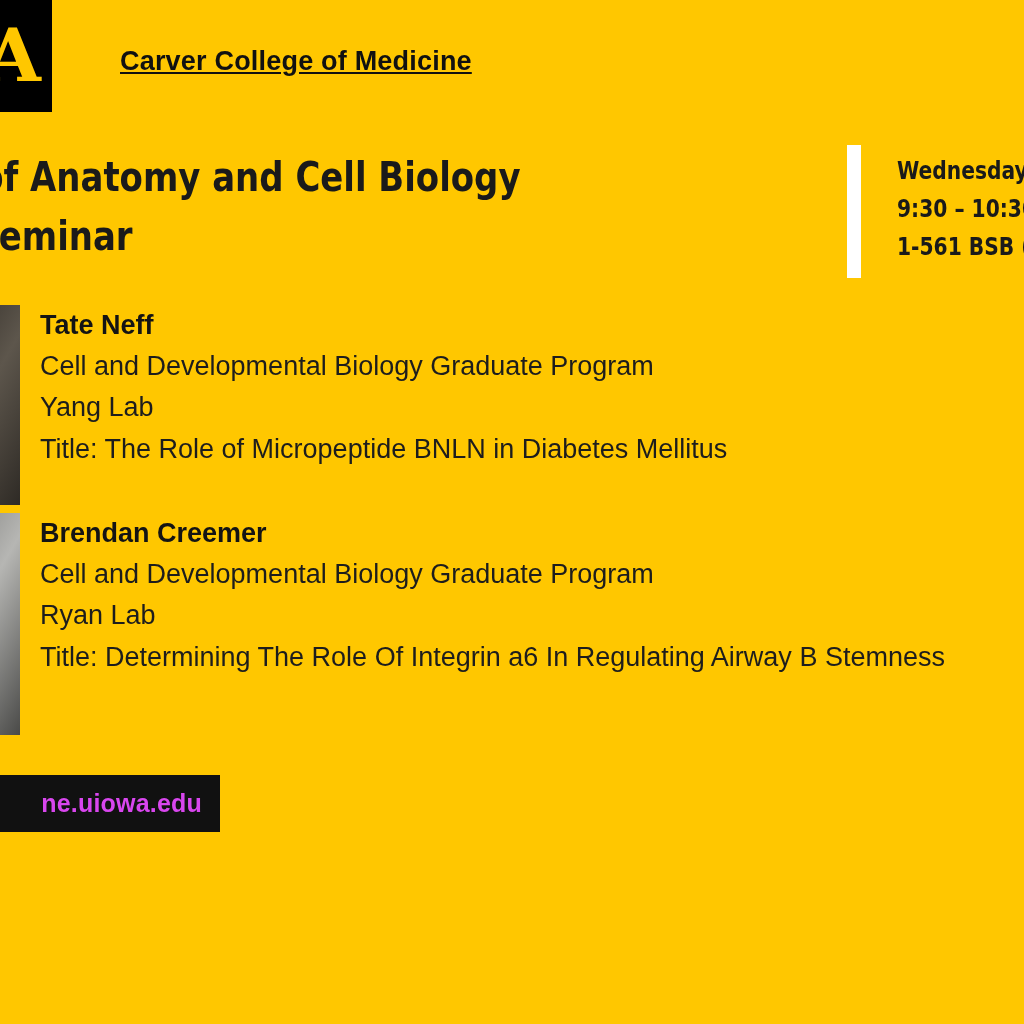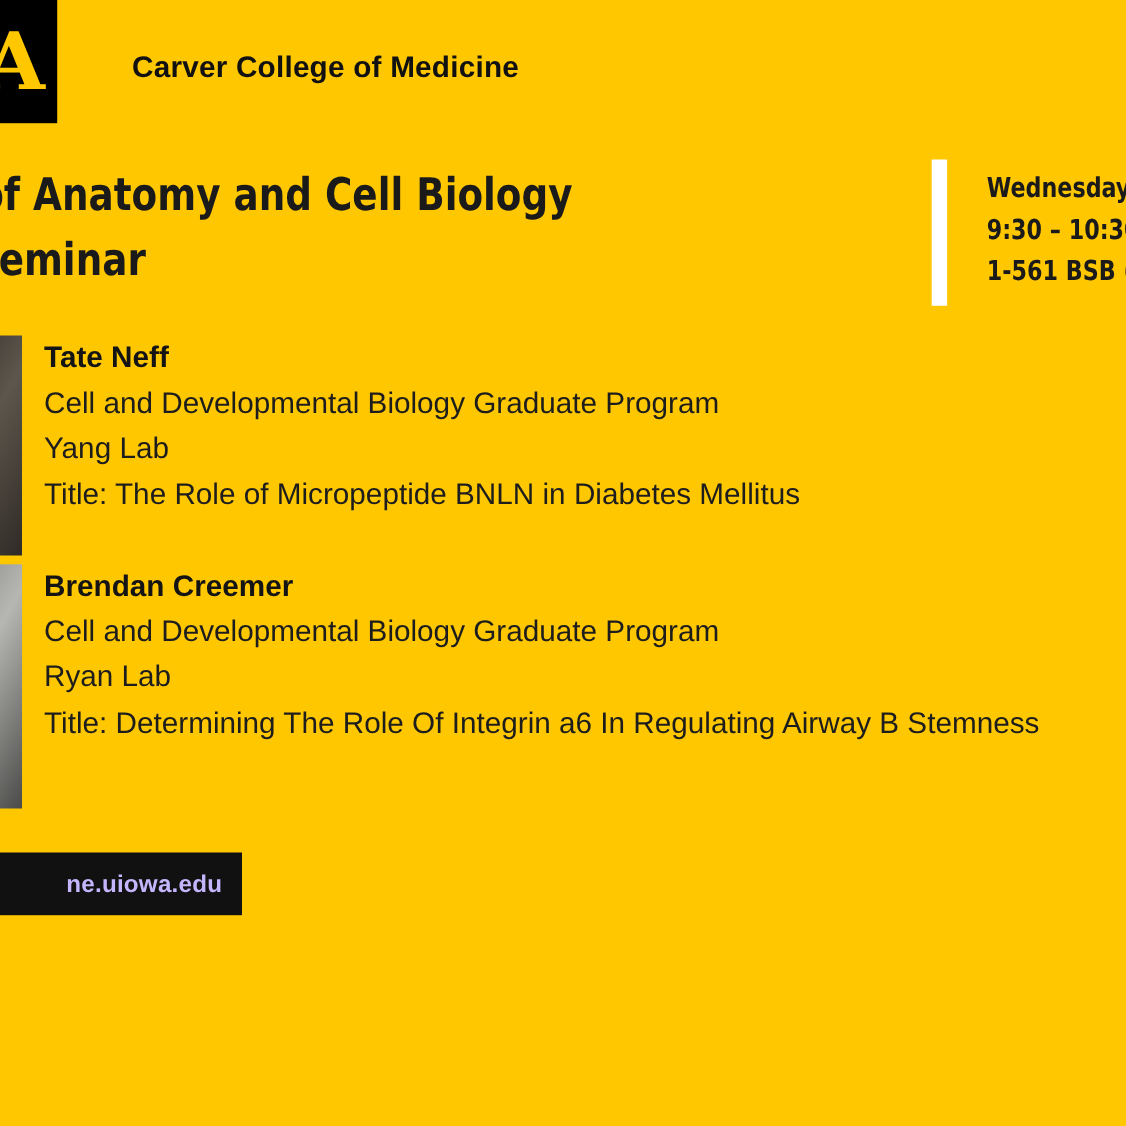--- a/index.html
+++ b/index.html
@@ -38,20 +38,21 @@
   }
 
   .college-name {
     position: absolute;
     left: 120px;
     top: 46px;
     font-size: 27px;
     font-weight: bold;
     color: #111111;
     letter-spacing: 0.2px;
+    text-decoration: underline;
   }
 
   
   .dept-title {
     position: absolute;
     left: -72px;
     top: 148px;
     font-family: "DejaVu Sans Condensed", "Liberation Sans Narrow", "Liberation Sans", sans-serif;
     font-weight: bold;
     font-size: 41px;
@@ -146,22 +147,22 @@
     width: 290px;
     height: 57px;
     background: #111111;
     display: flex;
     align-items: center;
     justify-content: flex-end;
     padding-right: 18px;
     box-sizing: border-box;
   }
   .url-text {
-    color: #c4b5fd;
-    font-size: 22px;
+    color: #d946ef;
+    font-size: 25px;
     font-weight: bold;
     letter-spacing: 0.2px;
   }
 </style>
 </head>
 <body>
 
 <div class="logo-block">
   <span class="logo-letter">A</span>
 </div>

